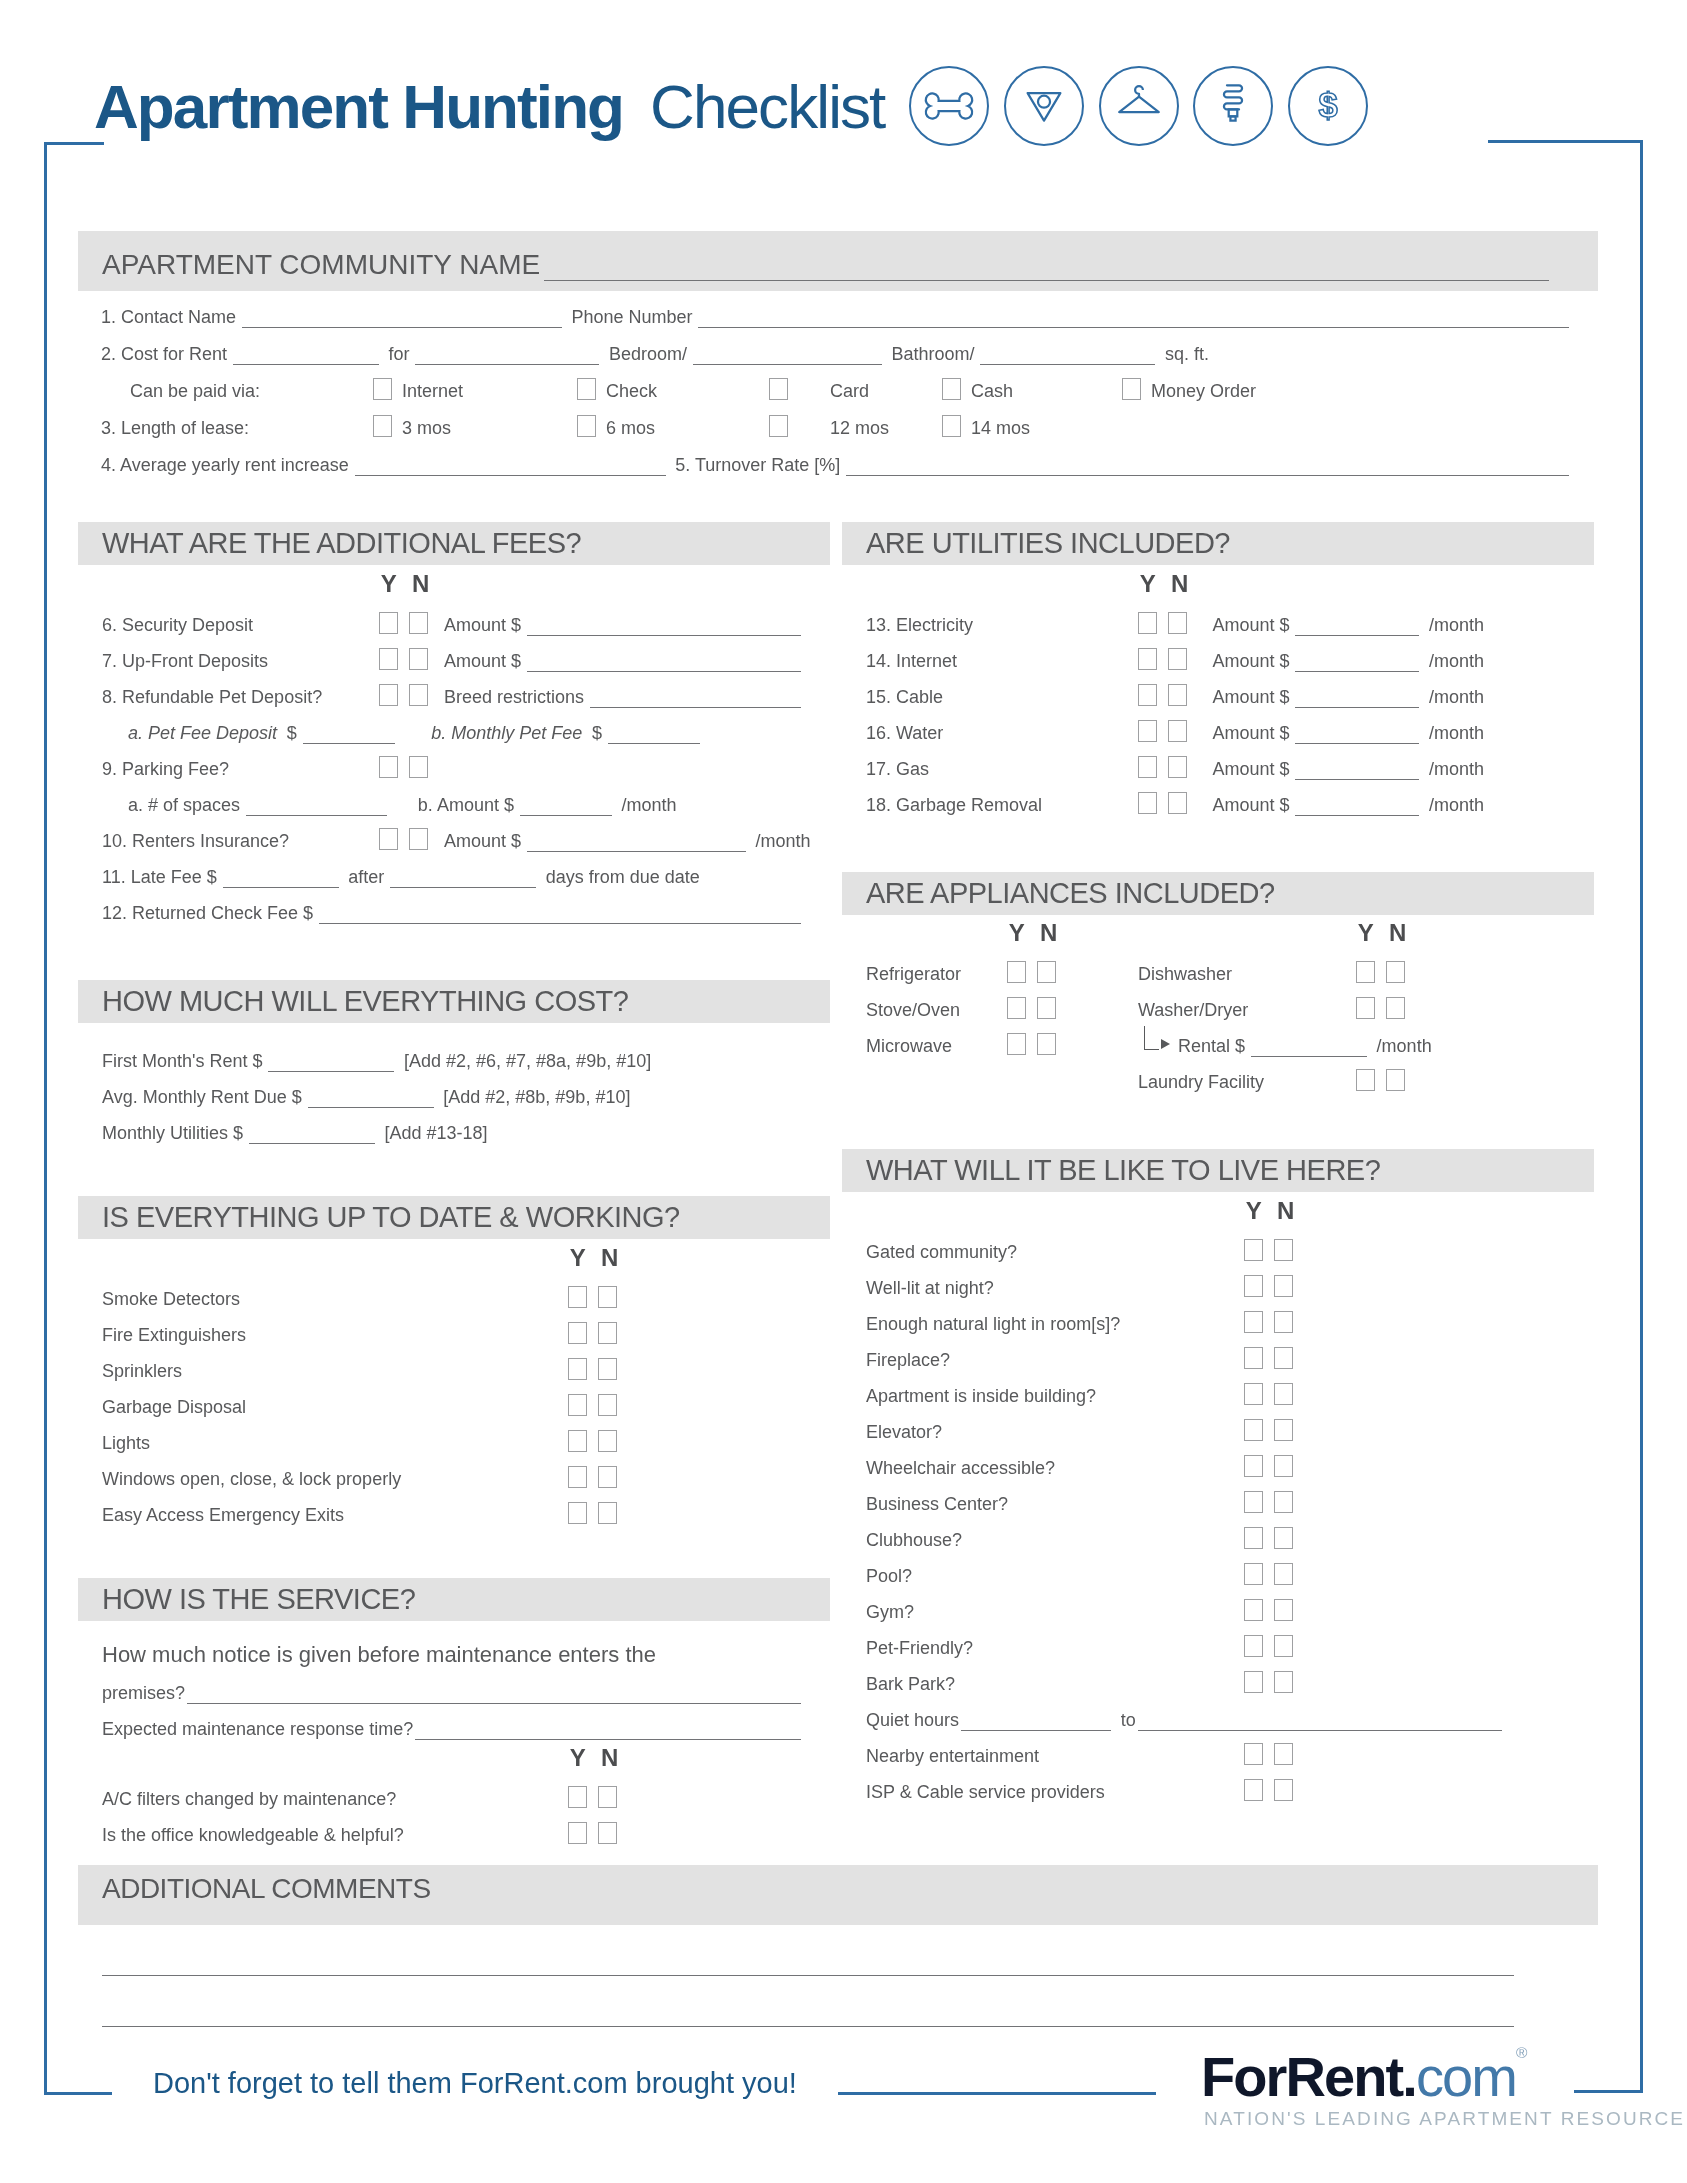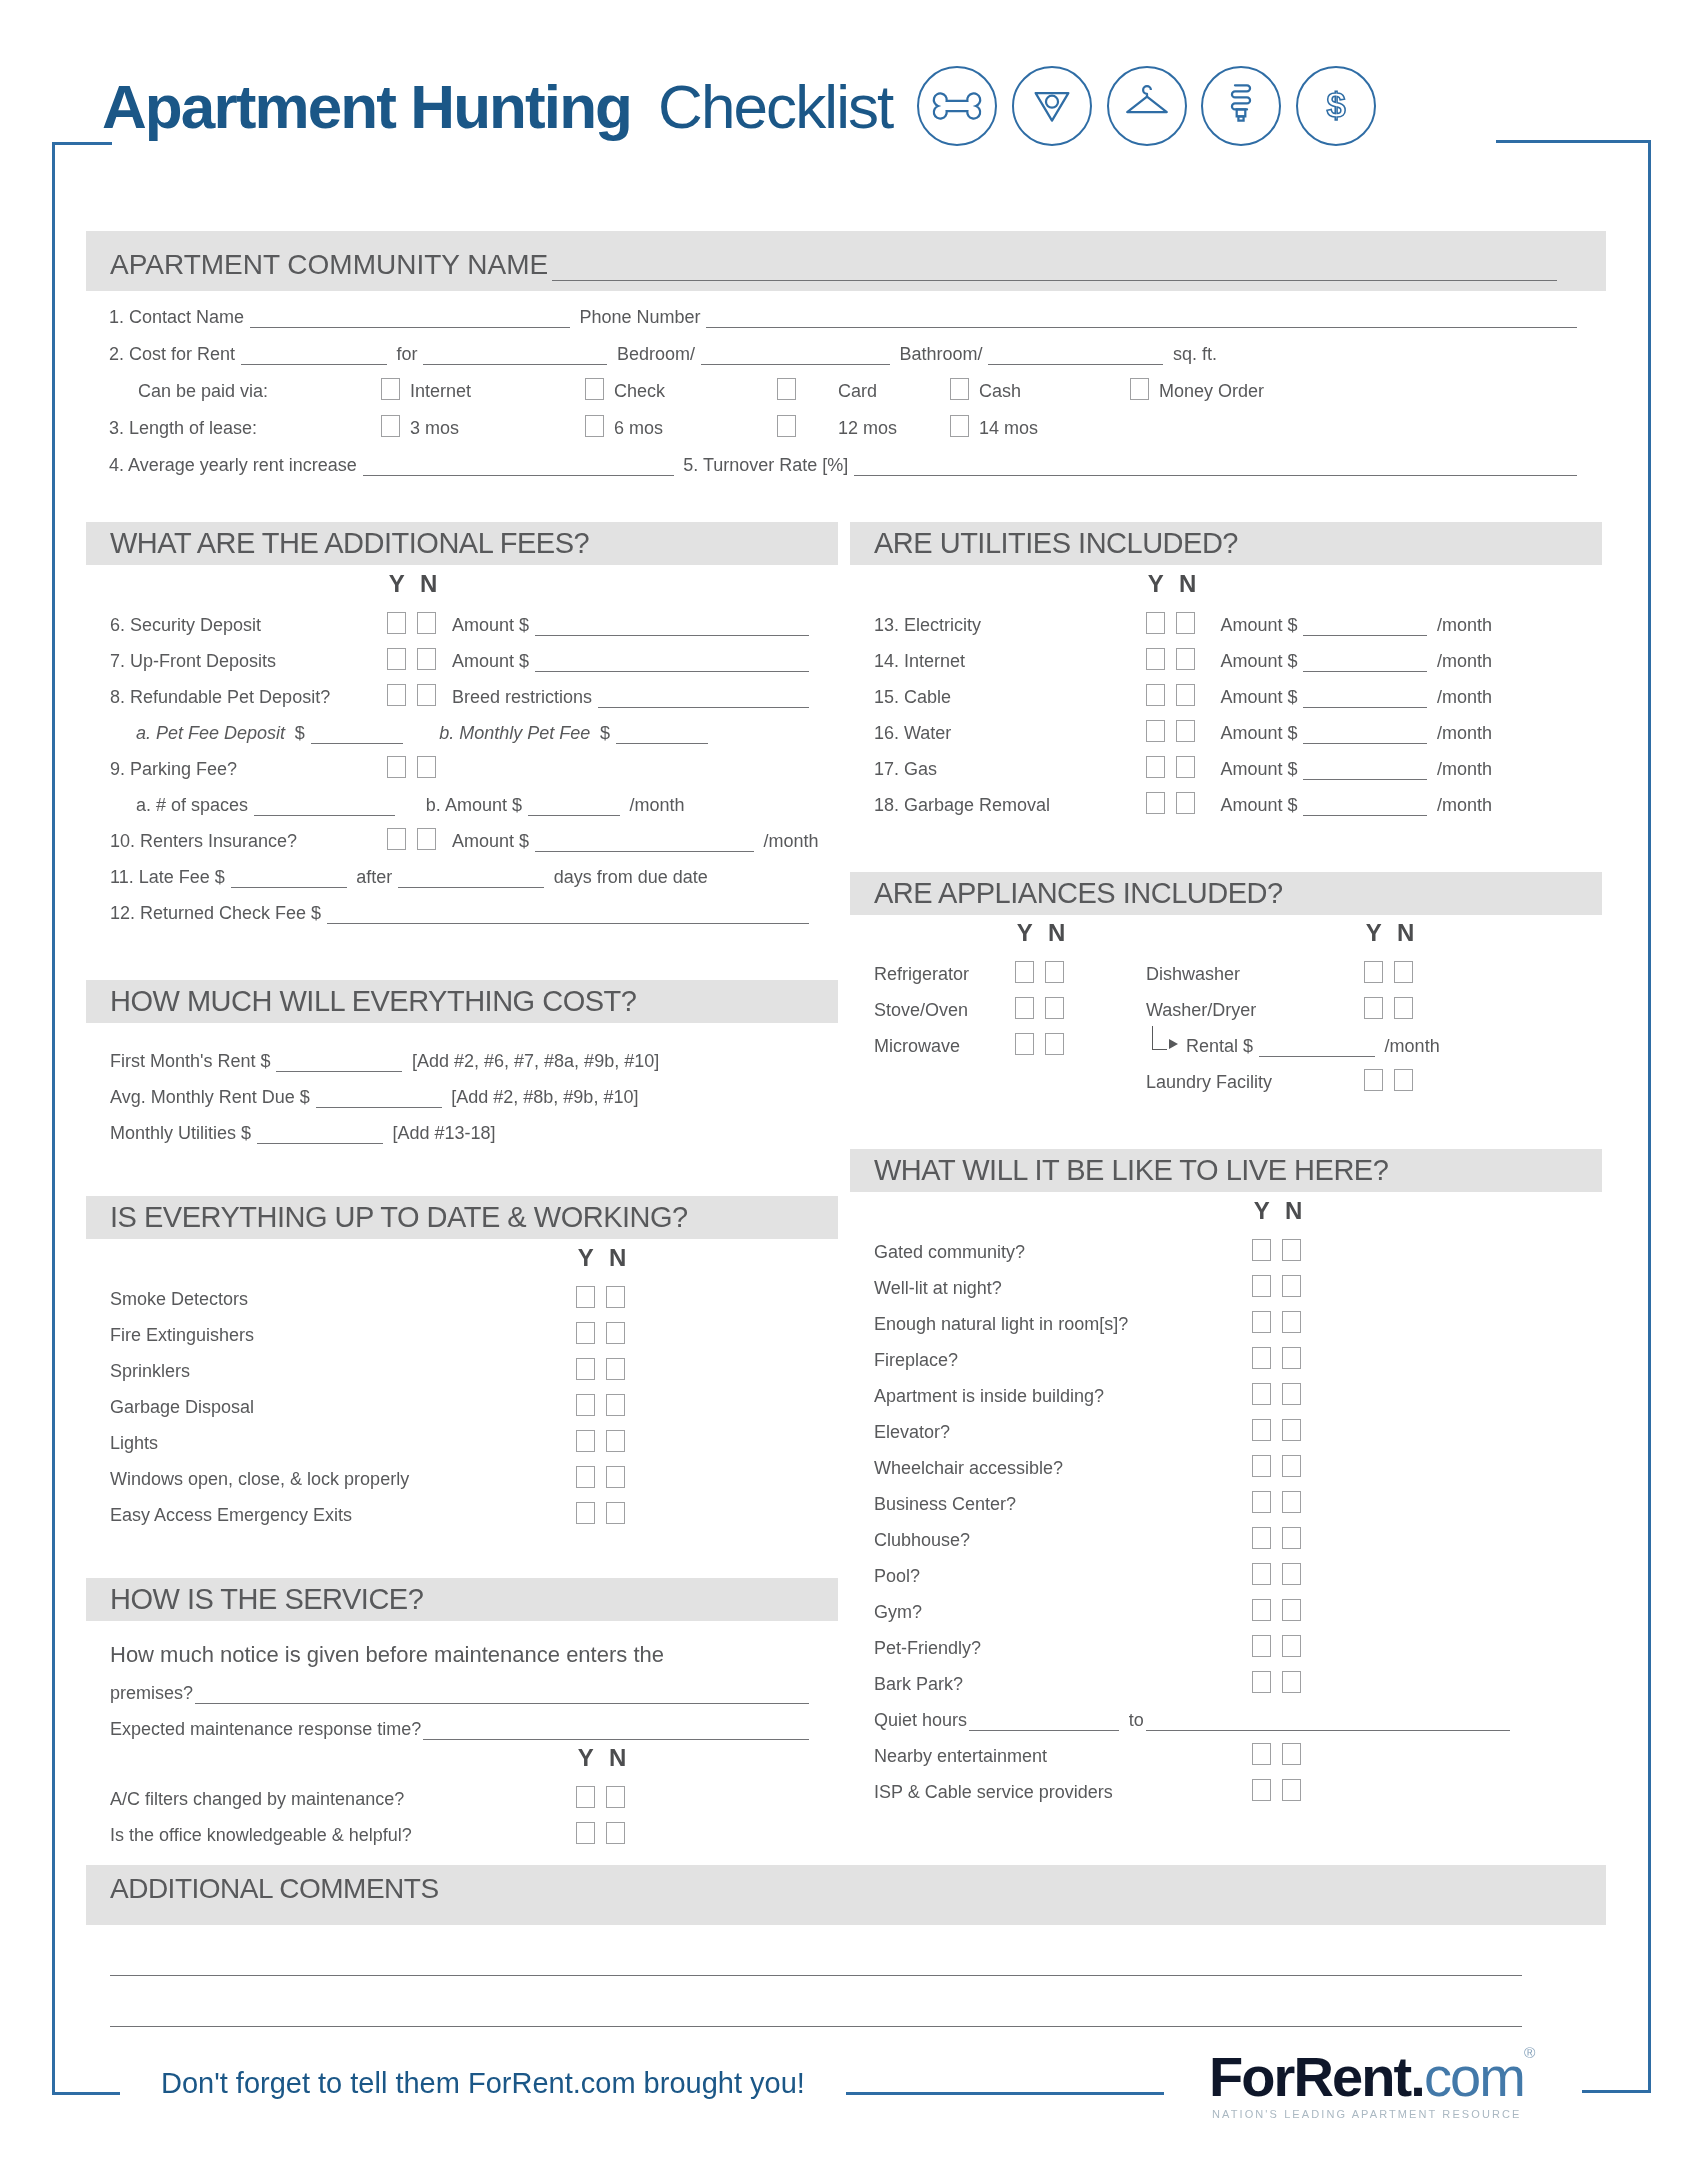--- a/index.html
+++ b/index.html
@@ -1,17 +1,17 @@
 <!DOCTYPE html>
 <html><head>
 <meta charset="utf-8">
 <style>
   html,body{margin:0;padding:0;background:#fff;}
   body{width:1687px;height:2183px;position:relative;font-family:"Liberation Sans",sans-serif;color:#58595b;overflow:hidden;}
-  .page{position:absolute;inset:0;margin-left:8px;}
+  .page{position:absolute;inset:0;}
   
   .fl{position:absolute;background:#2f6da5;}
   
   .hdr{position:absolute;top:66px;left:94px;display:flex;align-items:center;white-space:nowrap;}
   .title{font-size:62px;letter-spacing:-1.9px;color:#1b5787;}
   .title .tb{font-weight:700;}
   .title .tl{font-weight:400;margin-left:11.6px;}
   .icons{display:flex;gap:14.6px;margin-left:25px;}
   .icon{width:80px;height:80px;border:2.9px solid #2f6da5;border-radius:50%;box-sizing:border-box;display:flex;align-items:center;justify-content:center;background:#fff;}
   .icon svg{width:62px;height:62px;}
@@ -72,21 +72,21 @@
   .combar{background:#e2e2e2;height:60px;box-sizing:border-box;padding:7.8px 0 0 24px;font-size:28px;color:#58595b;letter-spacing:-0.5px;}
   .cline{margin:0 0 0 24px;width:1412px;border-bottom:1.9px solid #727376;height:0;}
   .cl1{margin-top:50px;}
   .cl2{margin-top:50px;}
   
   .fmsg{position:absolute;left:153px;top:2067px;font-size:29px;color:#1b5787;white-space:nowrap;}
   .flogo{position:absolute;left:1201px;top:2044px;font-size:56px;letter-spacing:-1.9px;white-space:nowrap;}
   .flogo .fb{font-weight:700;color:#0f172a;}
   .flogo .fc{font-weight:400;color:#4379a9;}
   .flogo .reg{font-size:15.5px;color:#8aa5bd;vertical-align:top;}
-  .ftag{position:absolute;left:1204px;top:2108px;font-size:11px;letter-spacing:2.1px;color:#aab8c2;white-space:nowrap;}
+  .ftag{position:absolute;left:1204px;top:2108px;font-size:19px;letter-spacing:2.1px;color:#aab8c2;white-space:nowrap;}
 </style>
 </head>
 <body>
 
 <div class="page">
 
   <div class="fl" style="left:44px;top:142px;width:60px;height:2.9px;"></div>
   <div class="fl" style="left:44px;top:142px;width:2.9px;height:1953px;"></div>
   <div class="fl" style="left:44px;top:2092px;width:68px;height:2.9px;"></div>
   <div class="fl" style="left:1488px;top:140px;width:155px;height:2.9px;"></div>

